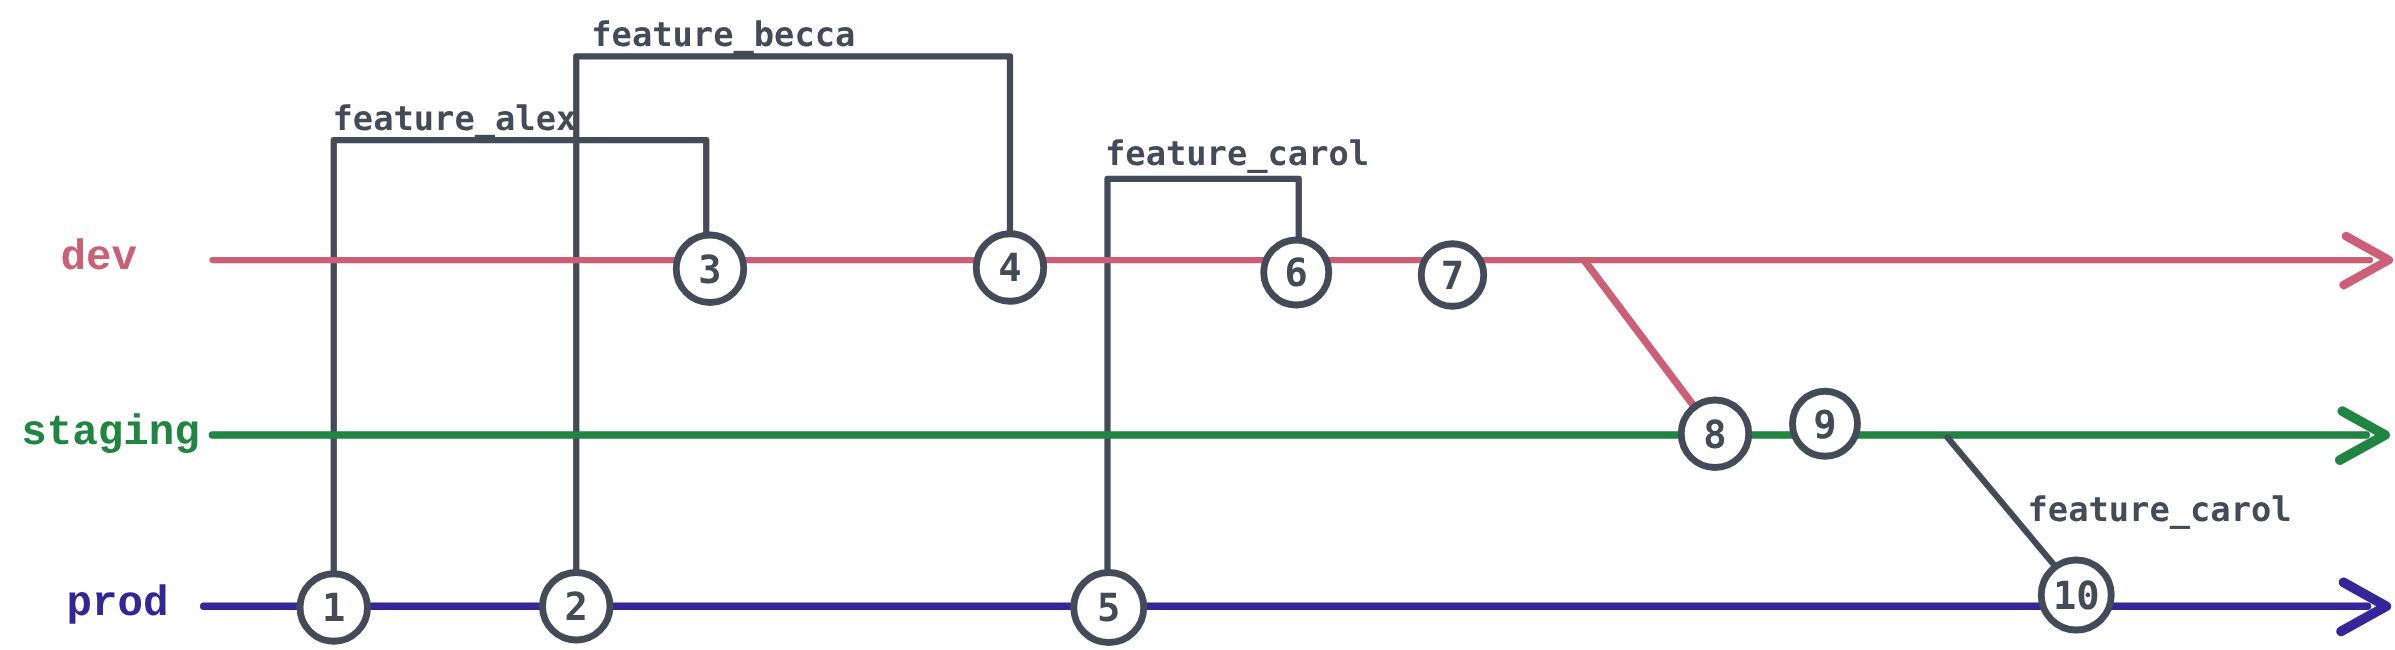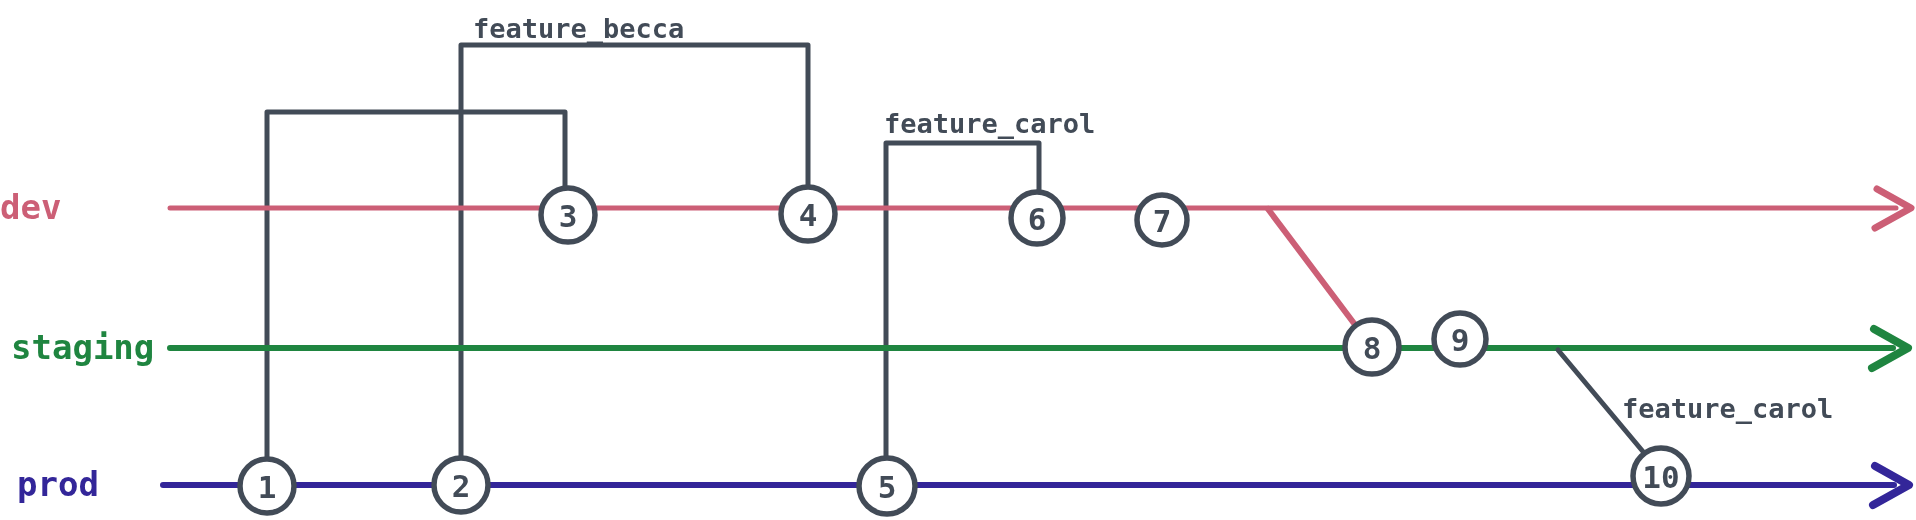--- a/index.html
+++ b/index.html
@@ -11,21 +11,21 @@
     font-family:"DejaVu Sans Mono","Liberation Mono",monospace;
   }
   .canvas svg{position:absolute;left:0;top:0;}
   .lbl{
     position:absolute;
     white-space:pre;
     font-family:"DejaVu Sans Mono","Liberation Mono",monospace;
   }
   .branch-lbl{
     font-size:34px;font-weight:bold;
-    height:34px;line-height:34px;text-align:left;
+    height:34px;line-height:34px;text-align:center;font-family:Liberation Mono, monospace;
   }
   .feature-lbl{
     font-size:27px;font-weight:600;
     height:27px;line-height:27px;text-align:left;
   }
   .lbl-dev{left:0;width:158px;top:190px;}
   .lbl-staging{left:11px;width:155px;top:330px;}
   .lbl-prod{left:0;width:154px;top:467px;padding-left:17px;}
   .lbl-alex{left:266px;top:82px;}
   .lbl-becca{left:473px;top:15px;}
@@ -67,16 +67,17 @@
       <circle cx="1460" cy="339" r="26" fill="#ffffff" stroke="#424b57" stroke-width="5.5"></circle>
       <text x="1460" y="340" text-anchor="middle" dominant-baseline="central" fill="#424b57" font-size="31" font-weight="600" font-family="&quot;DejaVu Sans Mono&quot;,&quot;Liberation Mono&quot;,monospace">9</text>
       <circle cx="1661" cy="476" r="28" fill="#ffffff" stroke="#424b57" stroke-width="5.5"></circle>
       <text x="1661" y="477" text-anchor="middle" dominant-baseline="central" fill="#424b57" font-size="31" font-weight="600" font-family="&quot;DejaVu Sans Mono&quot;,&quot;Liberation Mono&quot;,monospace">10</text>
     </svg>
 
   <span class="lbl branch-lbl lbl-dev" style="color:#cc5f76">dev</span>
   <span class="lbl branch-lbl lbl-staging" style="color:#1f8540">staging</span>
   <span class="lbl branch-lbl lbl-prod" style="color:#332699">prod</span>
 
+  <span class="lbl feature-lbl lbl-alex" style="color:#424b57">feature_alex</span>
   <span class="lbl feature-lbl lbl-becca" style="color:#424b57">feature_becca</span>
   <span class="lbl feature-lbl lbl-carol" style="color:#424b57">feature_carol</span>
   <span class="lbl feature-lbl lbl-carol2" style="color:#424b57">feature_carol</span>
 </div>
 
 </body></html>

